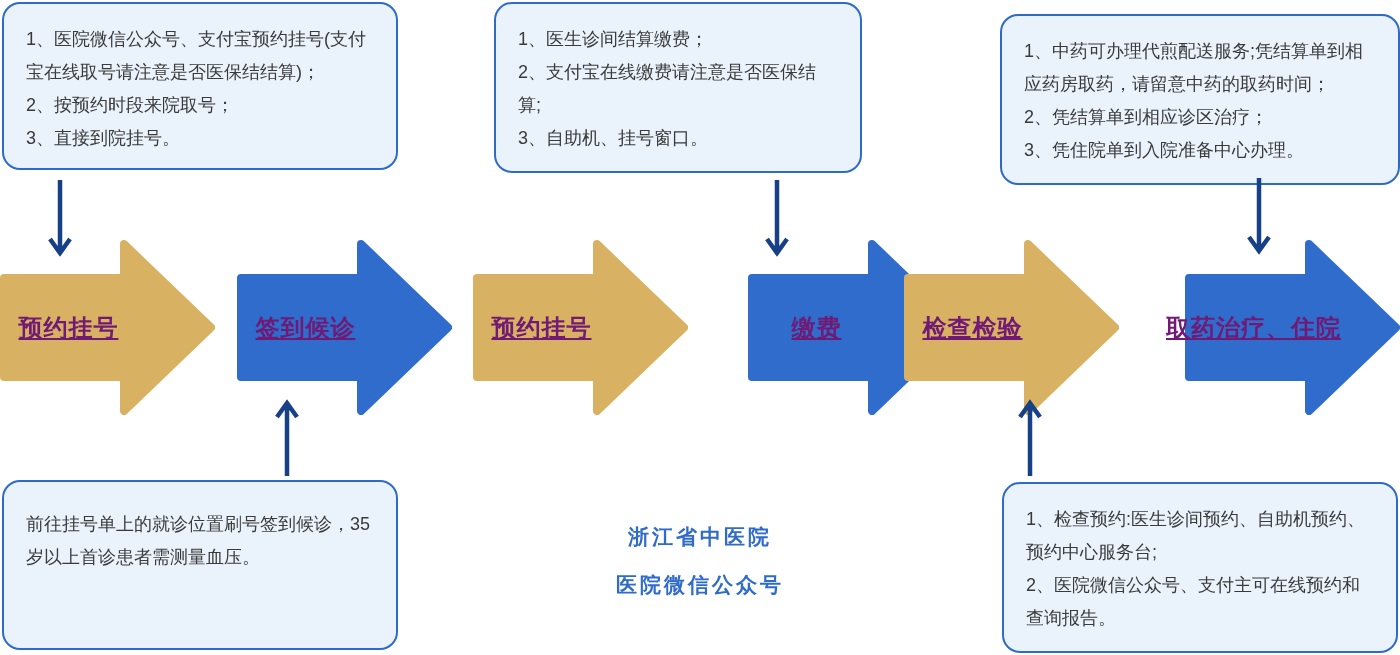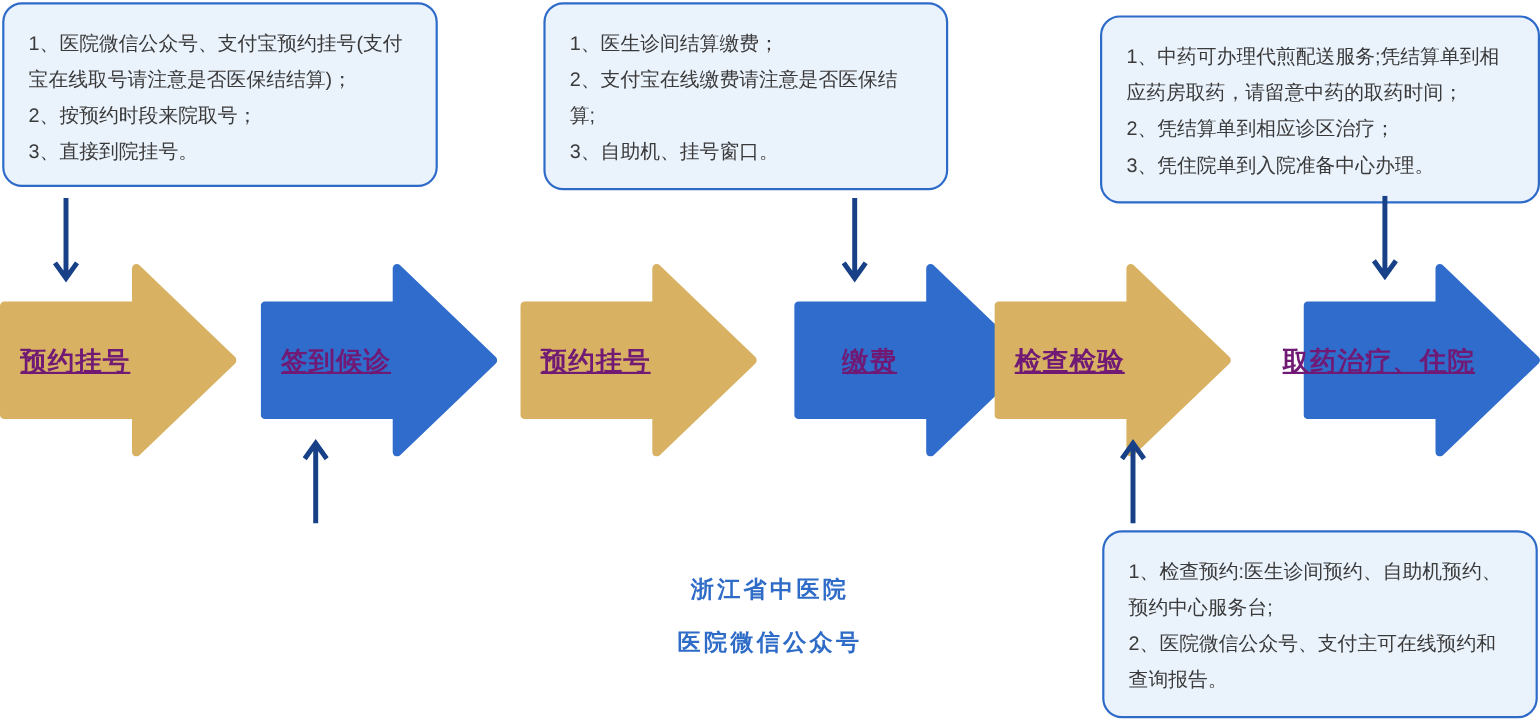--- a/index.html
+++ b/index.html
@@ -24,21 +24,21 @@
   .step-label{
     position:absolute;left:0;top:0;right:0;bottom:0;
     display:flex;align-items:center;justify-content:center;
     padding-right:78px;box-sizing:border-box;
     color:#701a75;font-weight:bold;font-size:24px;white-space:nowrap;
     letter-spacing:1px;
     text-decoration:underline;
   }
   .step-label.long{}
   .s1{left:0px;} .s2{left:237px;} .s3{left:473px;}
-  .s4{left:722px;} .s5{left:904px;} .s6{left:1185px;}
+  .s4{left:748px;} .s5{left:904px;} .s6{left:1185px;}
   .connector{position:absolute;width:24px;height:86px;}
   .c1{left:48px;top:180px;} .c2{left:275px;top:390px;}
   .c3{left:765px;top:180px;} .c4{left:1018px;top:390px;}
   .c5{left:1247px;top:178px;}
   .title{
     position:absolute;left:545px;top:513px;width:310px;
     text-align:center;font-size:21px;font-weight:bold;line-height:48px;
     color:var(--title);letter-spacing:3px;
   }
 </style>
@@ -58,20 +58,23 @@
     <p>2、支付宝在线缴费请注意是否医保结算;</p>
     <p>3、自助机、挂号窗口。</p>
   </div>
 
   <div class="note note-pharmacy">
     <p>1、中药可办理代煎配送服务;凭结算单到相应药房取药，请留意中药的取药时间；</p>
     <p>2、凭结算单到相应诊区治疗；</p>
     <p>3、凭住院单到入院准备中心办理。</p>
   </div>
 
+  <div class="note note-checkin">
+    <p>前往挂号单上的就诊位置刷号签到候诊，35 岁以上首诊患者需测量血压。</p>
+  </div>
 
   <div class="note note-exam">
     <p>1、检查预约:医生诊间预约、自助机预约、预约中心服务台;</p>
     <p>2、医院微信公众号、支付主可在线预约和查询报告。</p>
   </div>
 
   <div class="step s1">
     <svg viewBox="0 0 215 175">
       <polygon points="4,38 124,38 124,4 211,87.5 124,171 124,137 4,137" stroke-width="8" stroke-linejoin="round" fill="#D8B262" stroke="#D8B262"></polygon>
     </svg>

